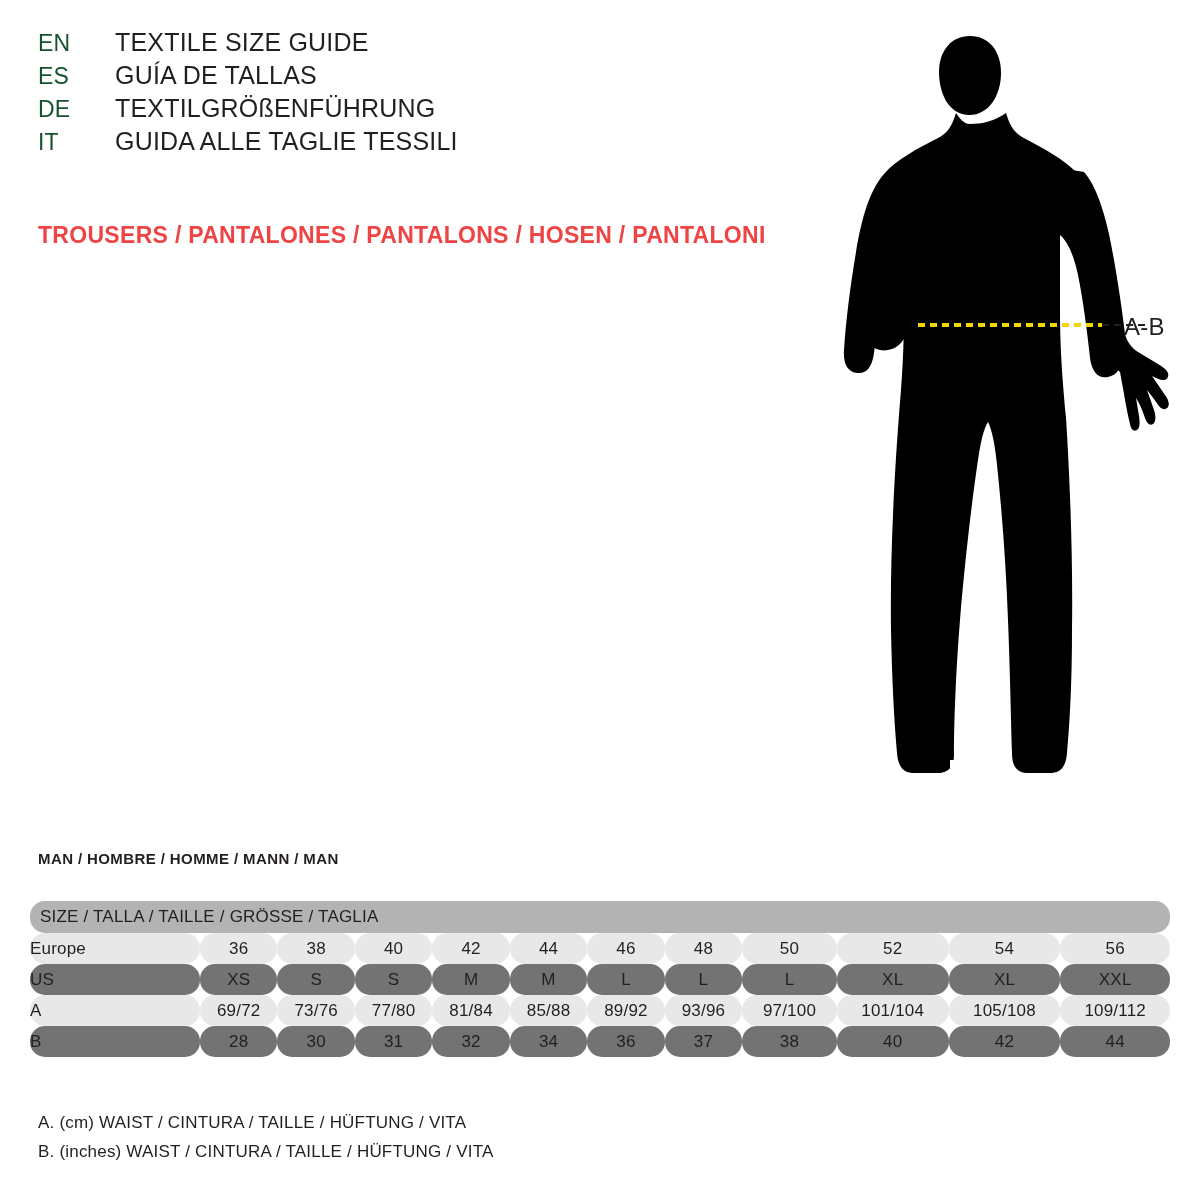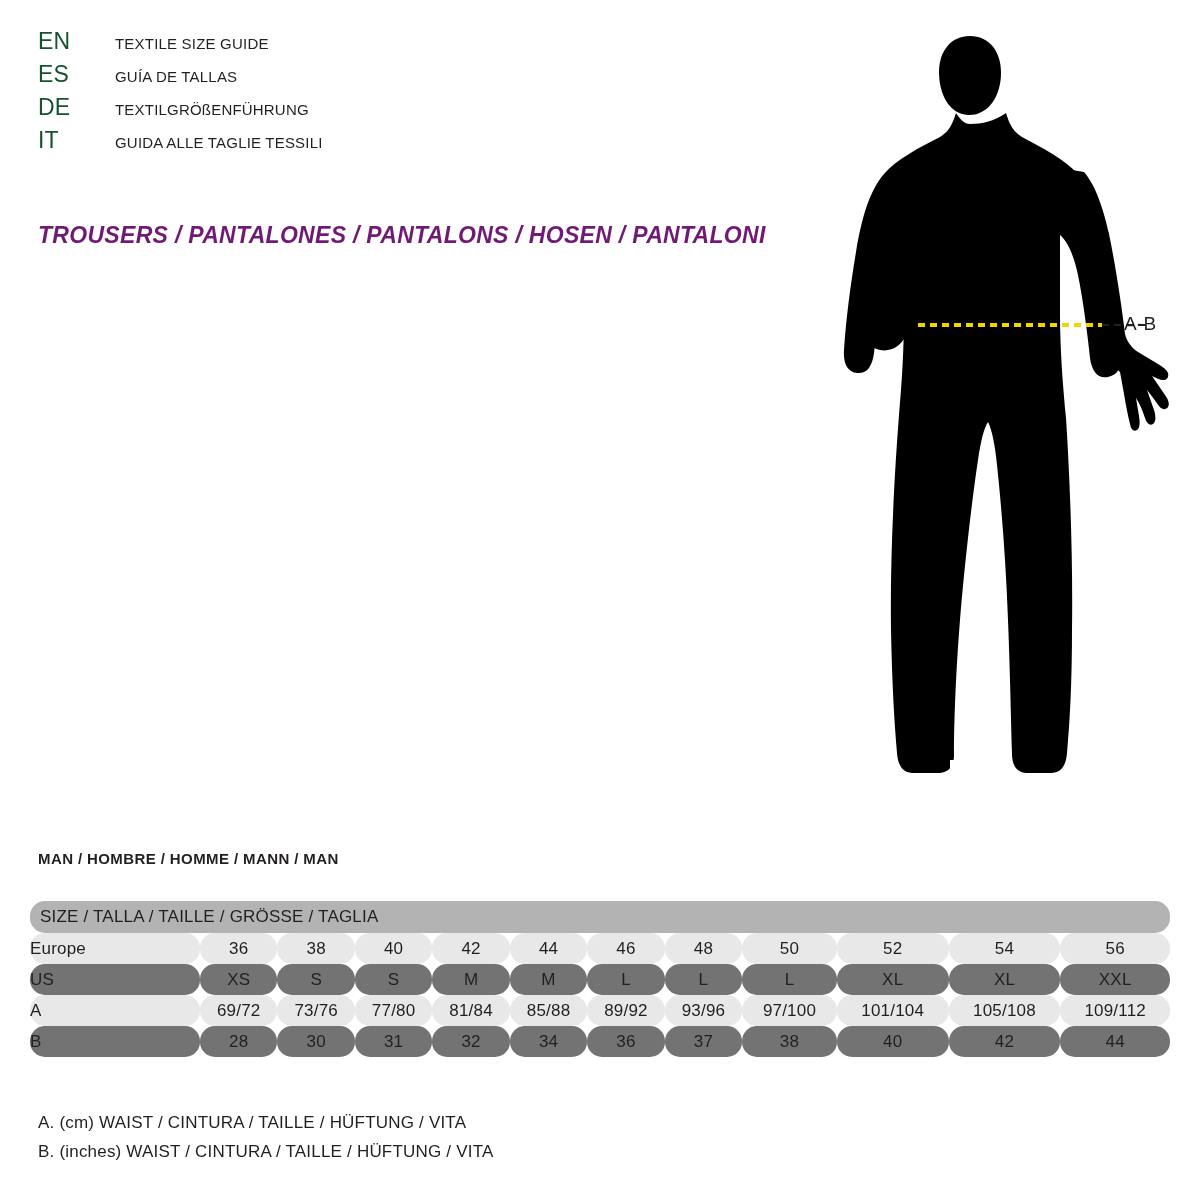--- a/index.html
+++ b/index.html
@@ -28,52 +28,51 @@
     align-items: baseline;
     height: 33px;
   }
   .lang-code {
     width: 77px;
     font-size: 23px;
     letter-spacing: 0.2px;
     color: #14532d;
   }
   .lang-text {
-    font-size: 15px;
+    font-size: 25px;
     letter-spacing: 0.2px;
     color: #231f20;
     white-space: nowrap;
   }
   #garment-title {
     position: absolute;
     left: 38px;
     top: 222px;
     font-size: 23px;
     font-weight: bold;
     letter-spacing: 0.3px;
-    color: #701a75;
+    color: #ef4444;
     white-space: nowrap;
-    font-style: italic;
   }
 
   
   #figure-wrap {
     position: absolute;
     left: 800px;
     top: 20px;
     width: 400px;
     height: 790px;
   }
   #figure-svg { display: block; }
 
   #ab-label {
     position: absolute;
     left: 1124px;
     top: 313px;
-    font-size: 19px;
+    font-size: 24px;
     color: #231f20;
     letter-spacing: 0.3px;
   }
 
   
   #man-title {
     position: absolute;
     left: 38px;
     top: 850px;
     font-size: 15px;

